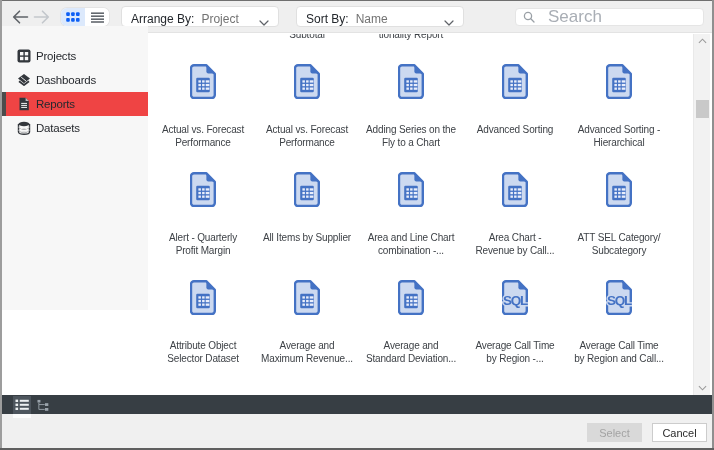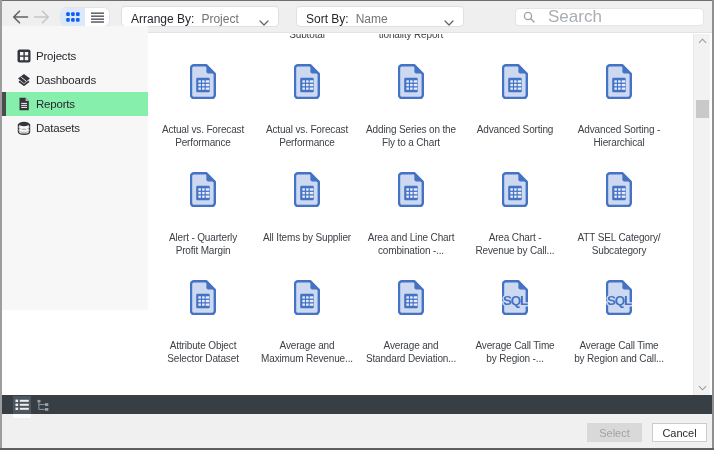--- a/index.html
+++ b/index.html
@@ -23,21 +23,21 @@
   .dd-value { margin-left:7px; color:#737373; }
   .dd-chev { margin-left:auto; }
   .searchbox { position:absolute; left:515px; top:8px; width:189px; height:18px; background:#fff; border:1px solid #e5e5e5; border-radius:4px; display:flex; align-items:center; padding:0 7px; }
   .search-ph { font-size:17px; color:#a9aeb5; margin-left:13px; }
 
   
   .sidebar { position:absolute; left:0; top:26px; width:148px; height:284px; background:#f7f7f7; }
   .side-item { position:absolute; left:0; width:148px; height:24px; display:flex; align-items:center; }
   .side-item .sicon { position:absolute; left:17px; width:14px; height:14px; }
   .side-item .slabel { position:absolute; left:36px; font-size:11.5px; letter-spacing:-0.2px; color:#26292e; }
-  .side-item.selected { background:#86efac; }
+  .side-item.selected { background:#ef4444; }
   .side-sel-bar { position:absolute; left:1px; top:0; width:5px; height:24px; background:#4c4c4c; display:none; }
   .side-item.selected .side-sel-bar { display:block; }
 
   
   .content { position:absolute; left:148px; top:34px; width:562px; height:361px; background:#fff; overflow:hidden; }
   .cell { position:absolute; width:104px; text-align:center; }
   .cell .docicon { display:block; margin:0 auto; width:26px; height:35px; }
   .cell .lbl { margin-top:24px; font-size:10px; letter-spacing:-0.15px; line-height:13px; color:#3e4247; }
   .cell .lbl span { display:block; white-space:nowrap; }
   .partial-lbl { position:absolute; width:104px; text-align:center; font-size:10px; letter-spacing:-0.15px; line-height:13px; color:#3e4247; white-space:nowrap; }

